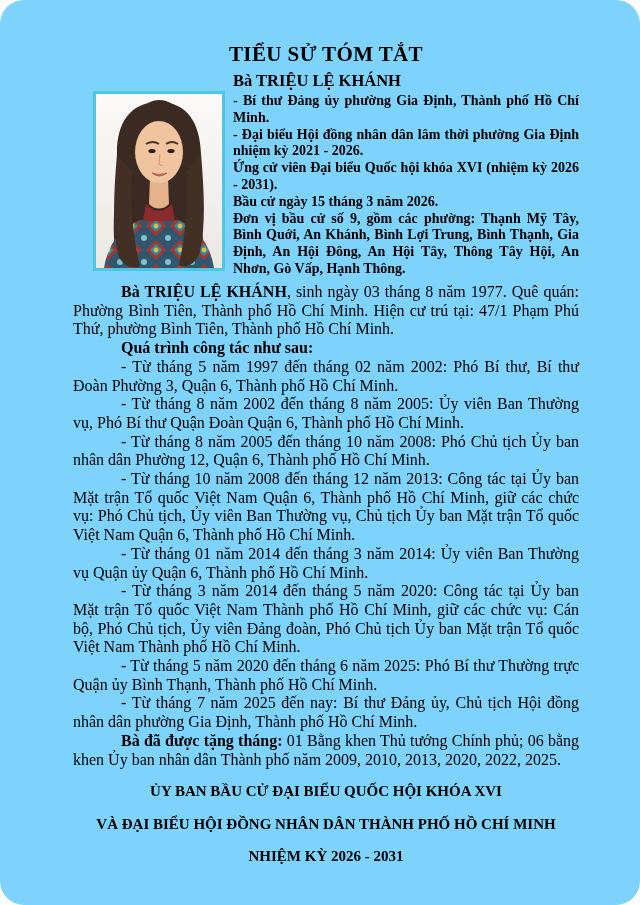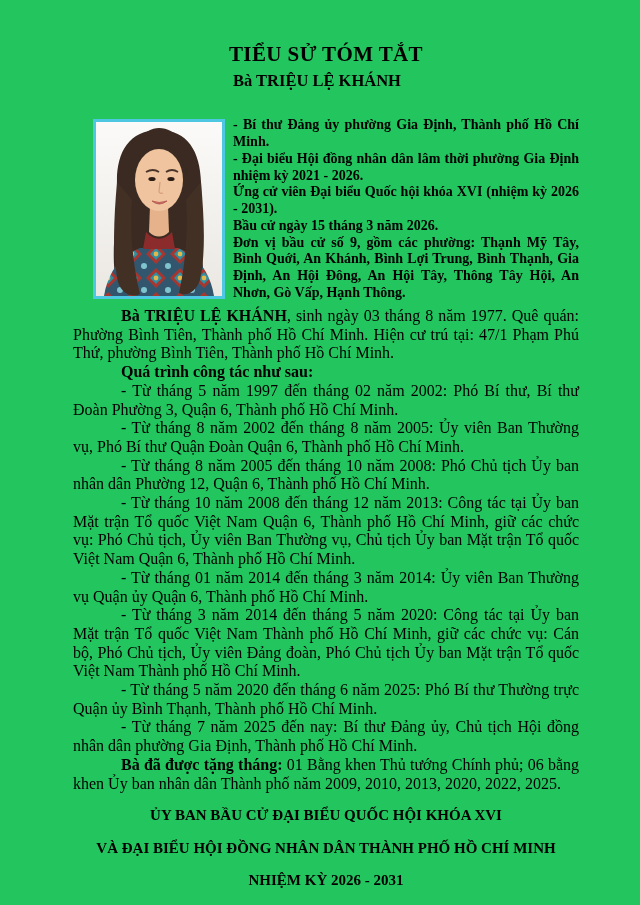--- a/index.html
+++ b/index.html
@@ -1,44 +1,45 @@
 <!DOCTYPE html>
 <html lang="vi"><head>
 <meta charset="utf-8">
 <style>
   html,body { margin:0; padding:0; background:#fff; }
   .page {
     position: relative;
     width: 640px;
     height: 905px;
     box-sizing: border-box;
-    background: #22c55e;
+    background: #7dd3fc;
     padding: 42px 61px 0 73px;
     font-family: "Liberation Serif", "DejaVu Serif", serif;
     color: #000;
     overflow: hidden;
+    border-radius: 24px;
   }
   .doc-title {
     margin: 0;
     font-size: 21px;
     font-weight: bold;
     text-align: center;
     letter-spacing: 0.4px;
     line-height: 25px;
   }
   .name-heading {
     margin: 3px 0 0 160px;
     font-size: 16.5px;
     font-weight: bold;
     line-height: 21px;
   }
   .top-section {
     display: flex;
-    align-items: center;
-    margin-top: 24px;
+    align-items: flex-start;
+    margin-top: 0;
     height: 187px;
   }
   .photo-frame {
     flex: 0 0 auto;
     margin-left: 20px;
     width: 126px;
     height: 174px;
     border: 3px solid #4ec7e3;
     background: #f6f4f1;
   }

